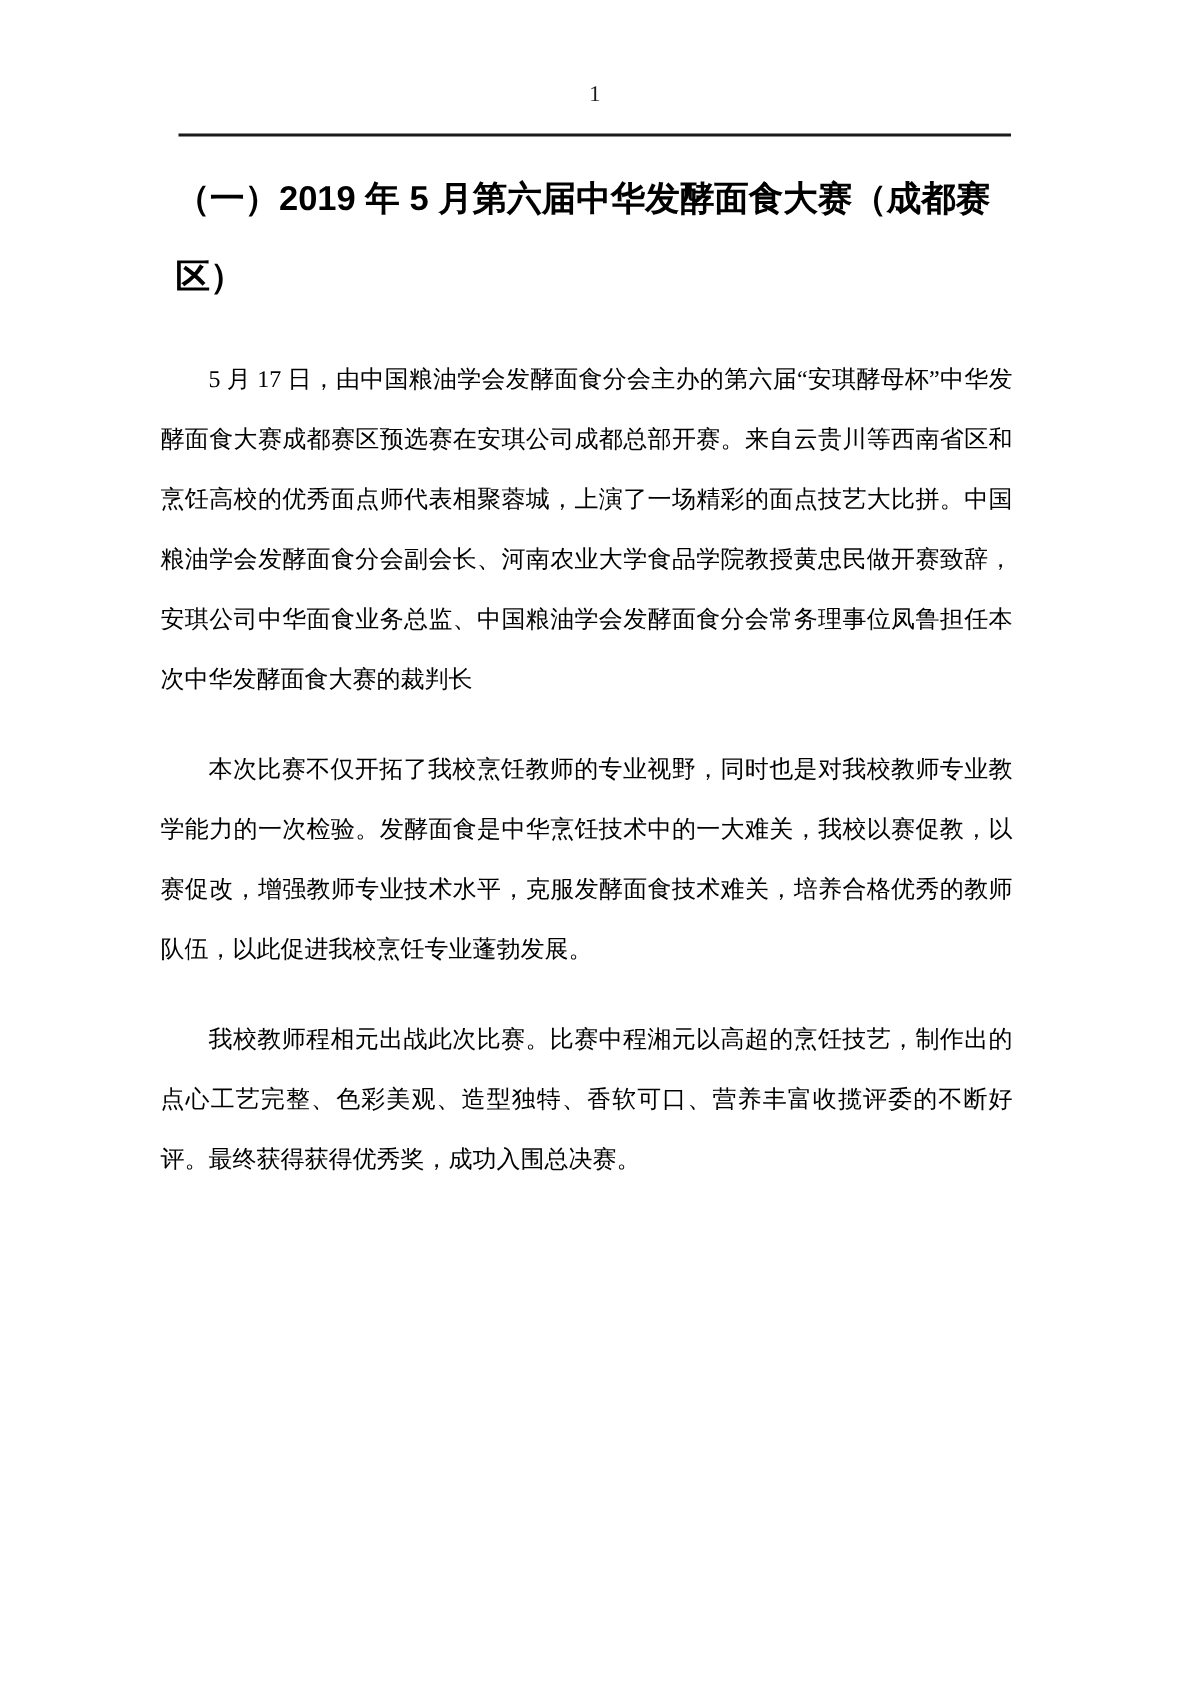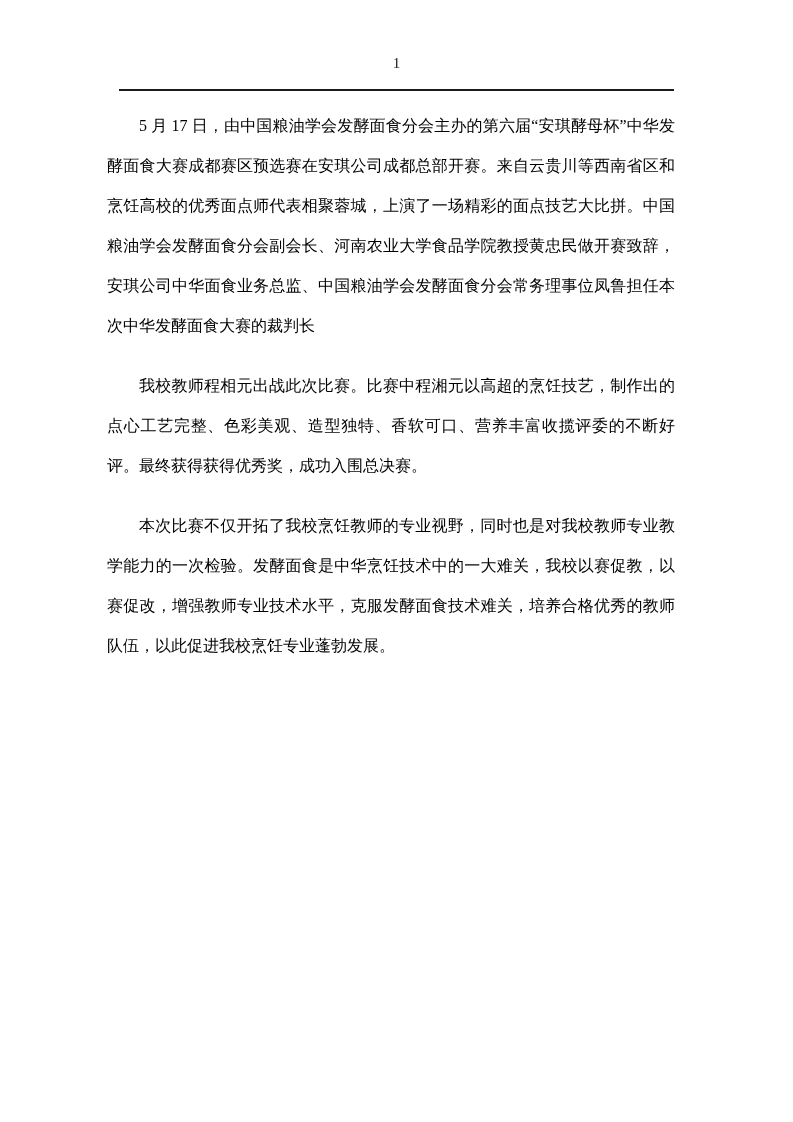--- a/index.html
+++ b/index.html
@@ -63,20 +63,21 @@
 </style>
 </head>
 <body>
 
 <div class="page">
   <div class="page-number">1</div>
 
   <div class="header-rule"></div>
 
   <div class="content">
+    <h1 class="heading">（一）2019 年 5 月第六届中华发酵面食大赛（成都赛区）</h1>
 
     <div>
         <p class="body-para">5 月 17 日，由中国粮油学会发酵面食分会主办的第六届“安琪酵母杯”中华发酵面食大赛成都赛区预选赛在安琪公司成都总部开赛。来自云贵川等西南省区和烹饪高校的优秀面点师代表相聚蓉城，上演了一场精彩的面点技艺大比拼。中国粮油学会发酵面食分会副会长、河南农业大学食品学院教授黄忠民做开赛致辞，安琪公司中华面食业务总监、中国粮油学会发酵面食分会常务理事位凤鲁担任本次中华发酵面食大赛的裁判长</p>
+        <p class="body-para">本次比赛不仅开拓了我校烹饪教师的专业视野，同时也是对我校教师专业教学能力的一次检验。发酵面食是中华烹饪技术中的一大难关，我校以赛促教，以赛促改，增强教师专业技术水平，克服发酵面食技术难关，培养合格优秀的教师队伍，以此促进我校烹饪专业蓬勃发展。</p>
         <p class="body-para">我校教师程相元出战此次比赛。比赛中程湘元以高超的烹饪技艺，制作出的点心工艺完整、色彩美观、造型独特、香软可口、营养丰富收揽评委的不断好评。最终获得获得优秀奖，成功入围总决赛。</p>
-        <p class="body-para">本次比赛不仅开拓了我校烹饪教师的专业视野，同时也是对我校教师专业教学能力的一次检验。发酵面食是中华烹饪技术中的一大难关，我校以赛促教，以赛促改，增强教师专业技术水平，克服发酵面食技术难关，培养合格优秀的教师队伍，以此促进我校烹饪专业蓬勃发展。</p>
       </div>
   </div>
 </div>
 
 </body></html>

